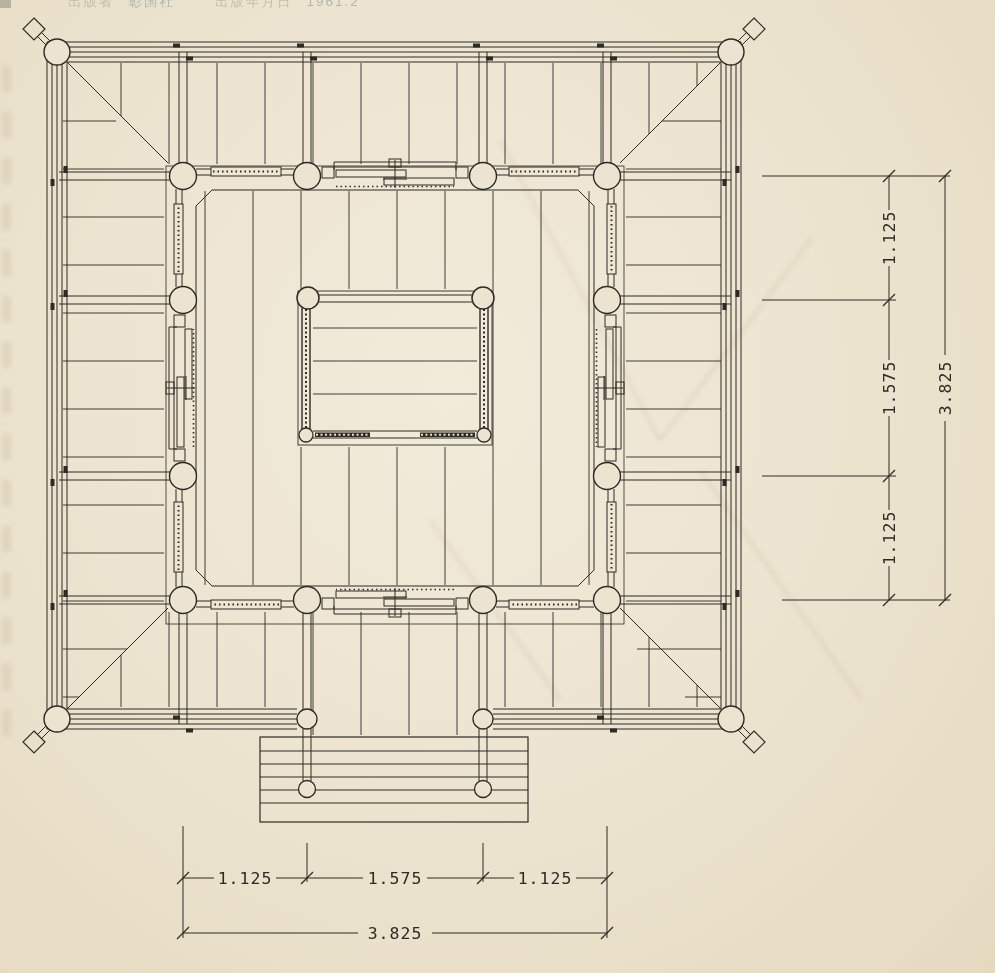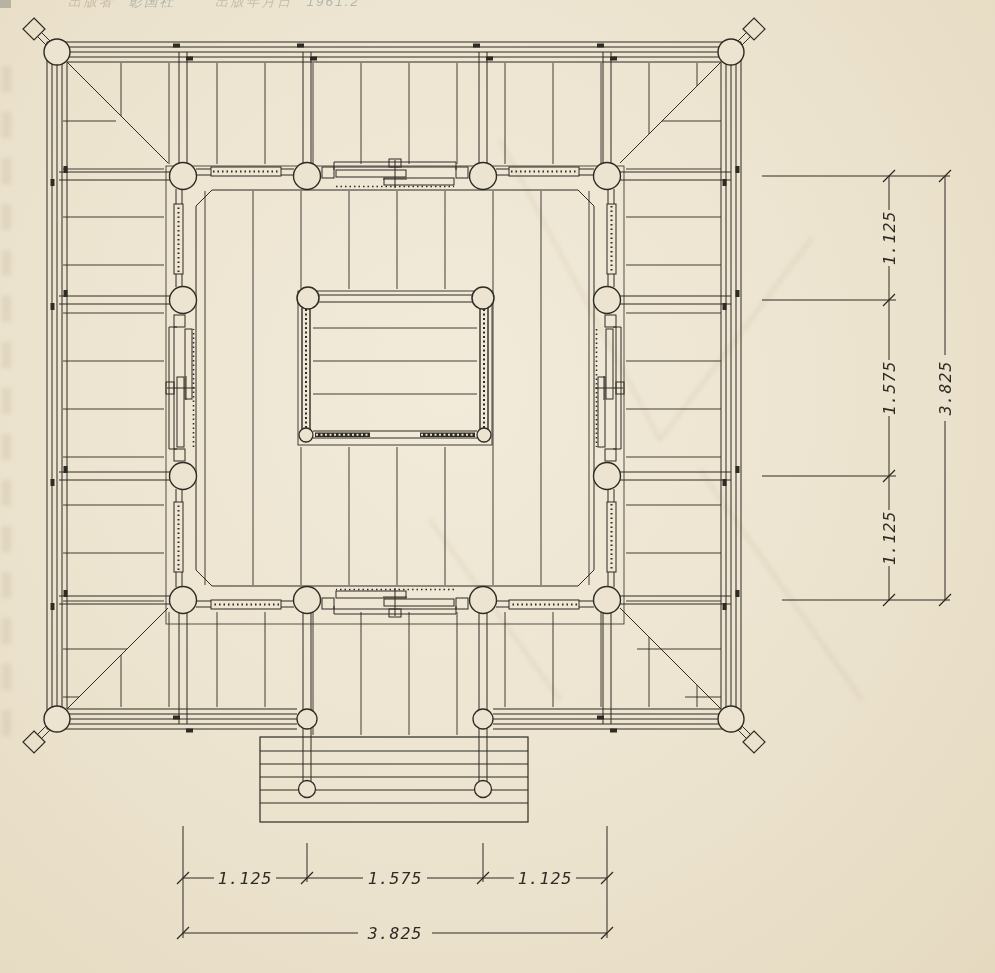--- a/index.html
+++ b/index.html
@@ -1,21 +1,21 @@
 <!DOCTYPE html>
 <html><head>
 <meta charset="utf-8">
 <style>
   html,body{margin:0;padding:0;}
   body{
     width:995px;height:973px;overflow:hidden;position:relative;
     background:radial-gradient(ellipse at 45% 40%, #f2ebda 0%, #ece3cf 55%, #e5dac0 100%);
     font-family:"Liberation Sans", sans-serif;
   }
-  #stage{position:absolute;inset:0;font-style:italic;}
+  #stage{position:absolute;inset:0;}
   #plan-svg{position:absolute;left:0;top:0;width:995px;height:973px;}
   .dim{
     font-family:"DejaVu Sans Mono", monospace;
     font-size:16.5px;letter-spacing:1px;
     fill:#2e2b25;text-anchor:middle;dominant-baseline:central;
   }
   #header-overlay{
     position:absolute;top:-7px;left:68px;white-space:nowrap;
     font-size:13.5px;letter-spacing:2px;opacity:.75;filter:blur(.6px);
     user-select:none;

